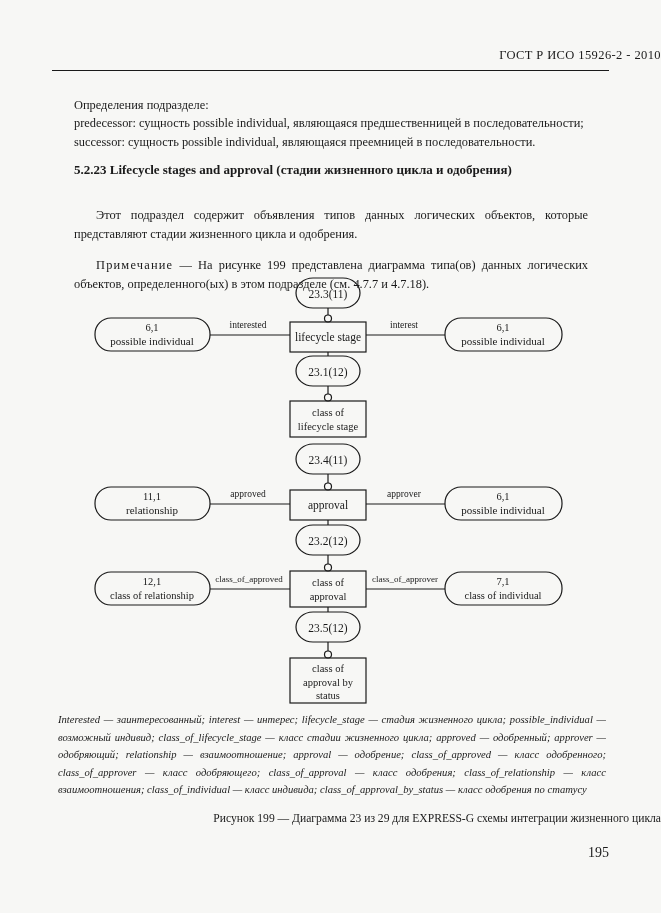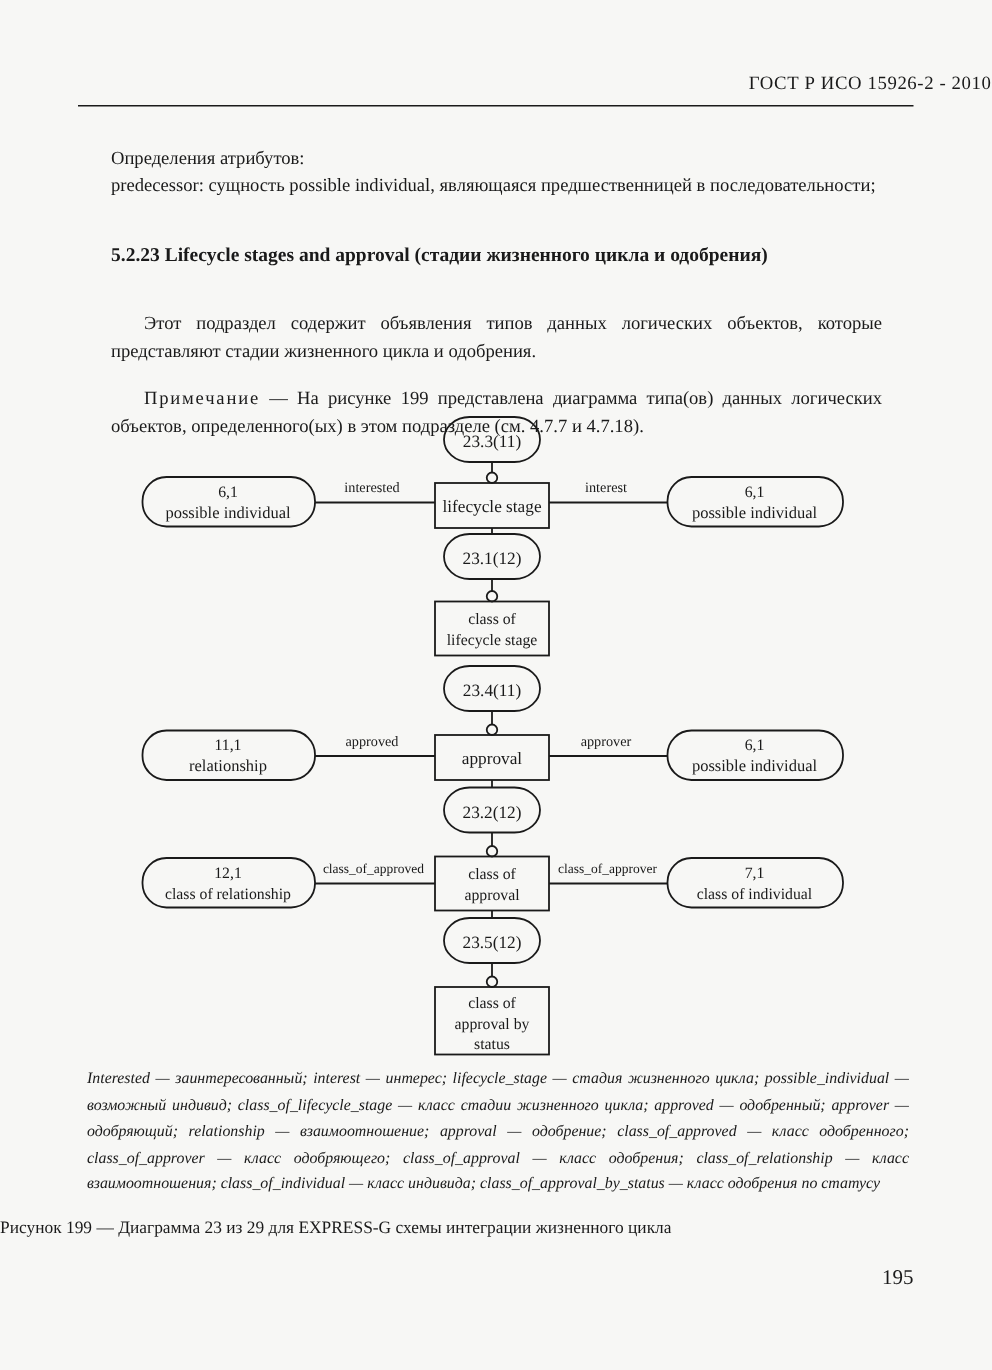--- a/index.html
+++ b/index.html
@@ -48,40 +48,41 @@
   
   .glossary{
     position:absolute;left:58px;width:548px;top:711px;
     font-size:10.6px;line-height:17.6px;
     font-style:italic;text-align:justify;
   }
 
   
   .caption{
     position:absolute;left:0;right:0;top:812px;
-    text-align:left;font-size:11.6px;
+    text-align:right;font-size:11.6px;
   }
   .pagenum{
     position:absolute;right:52px;top:845px;
     font-size:14px;
   }
 </style>
 </head>
 <body>
 
 <div class="page">
 
   <div class="header">
     <span>ГОСТ Р ИСО 15926-2 - 2010</span>
   </div>
   <div class="header-rule"></div>
 
   <div class="body-text">
-    <p>Определения атрибутов:</p>
+    <p>Определения подразделе:</p>
     <p>predecessor: сущность possible  individual, являющаяся предшественницей в последовательности;</p>
+    <p>successor: сущность possible  individual, являющаяся преемницей в последовательности.</p>
   </div>
 
   <div class="sec-head">5.2.23 Lifecycle stages and approval (стадии жизненного цикла и одобрения)</div>
 
   <div class="para2">
     <p class="indent">Этот подраздел содержит объявления типов данных логических объектов, которые представляют стадии жизненного цикла и одобрения.</p>
     <p class="indent"><span class="note-sp">Примечание</span><span> — </span><span>На рисунке 199 представлена диаграмма типа(ов) данных логических объектов, определенного(ых) в этом подразделе (см. 4.7.7 и 4.7.18).</span></p>
   </div>
 
   <div class="diagram">

